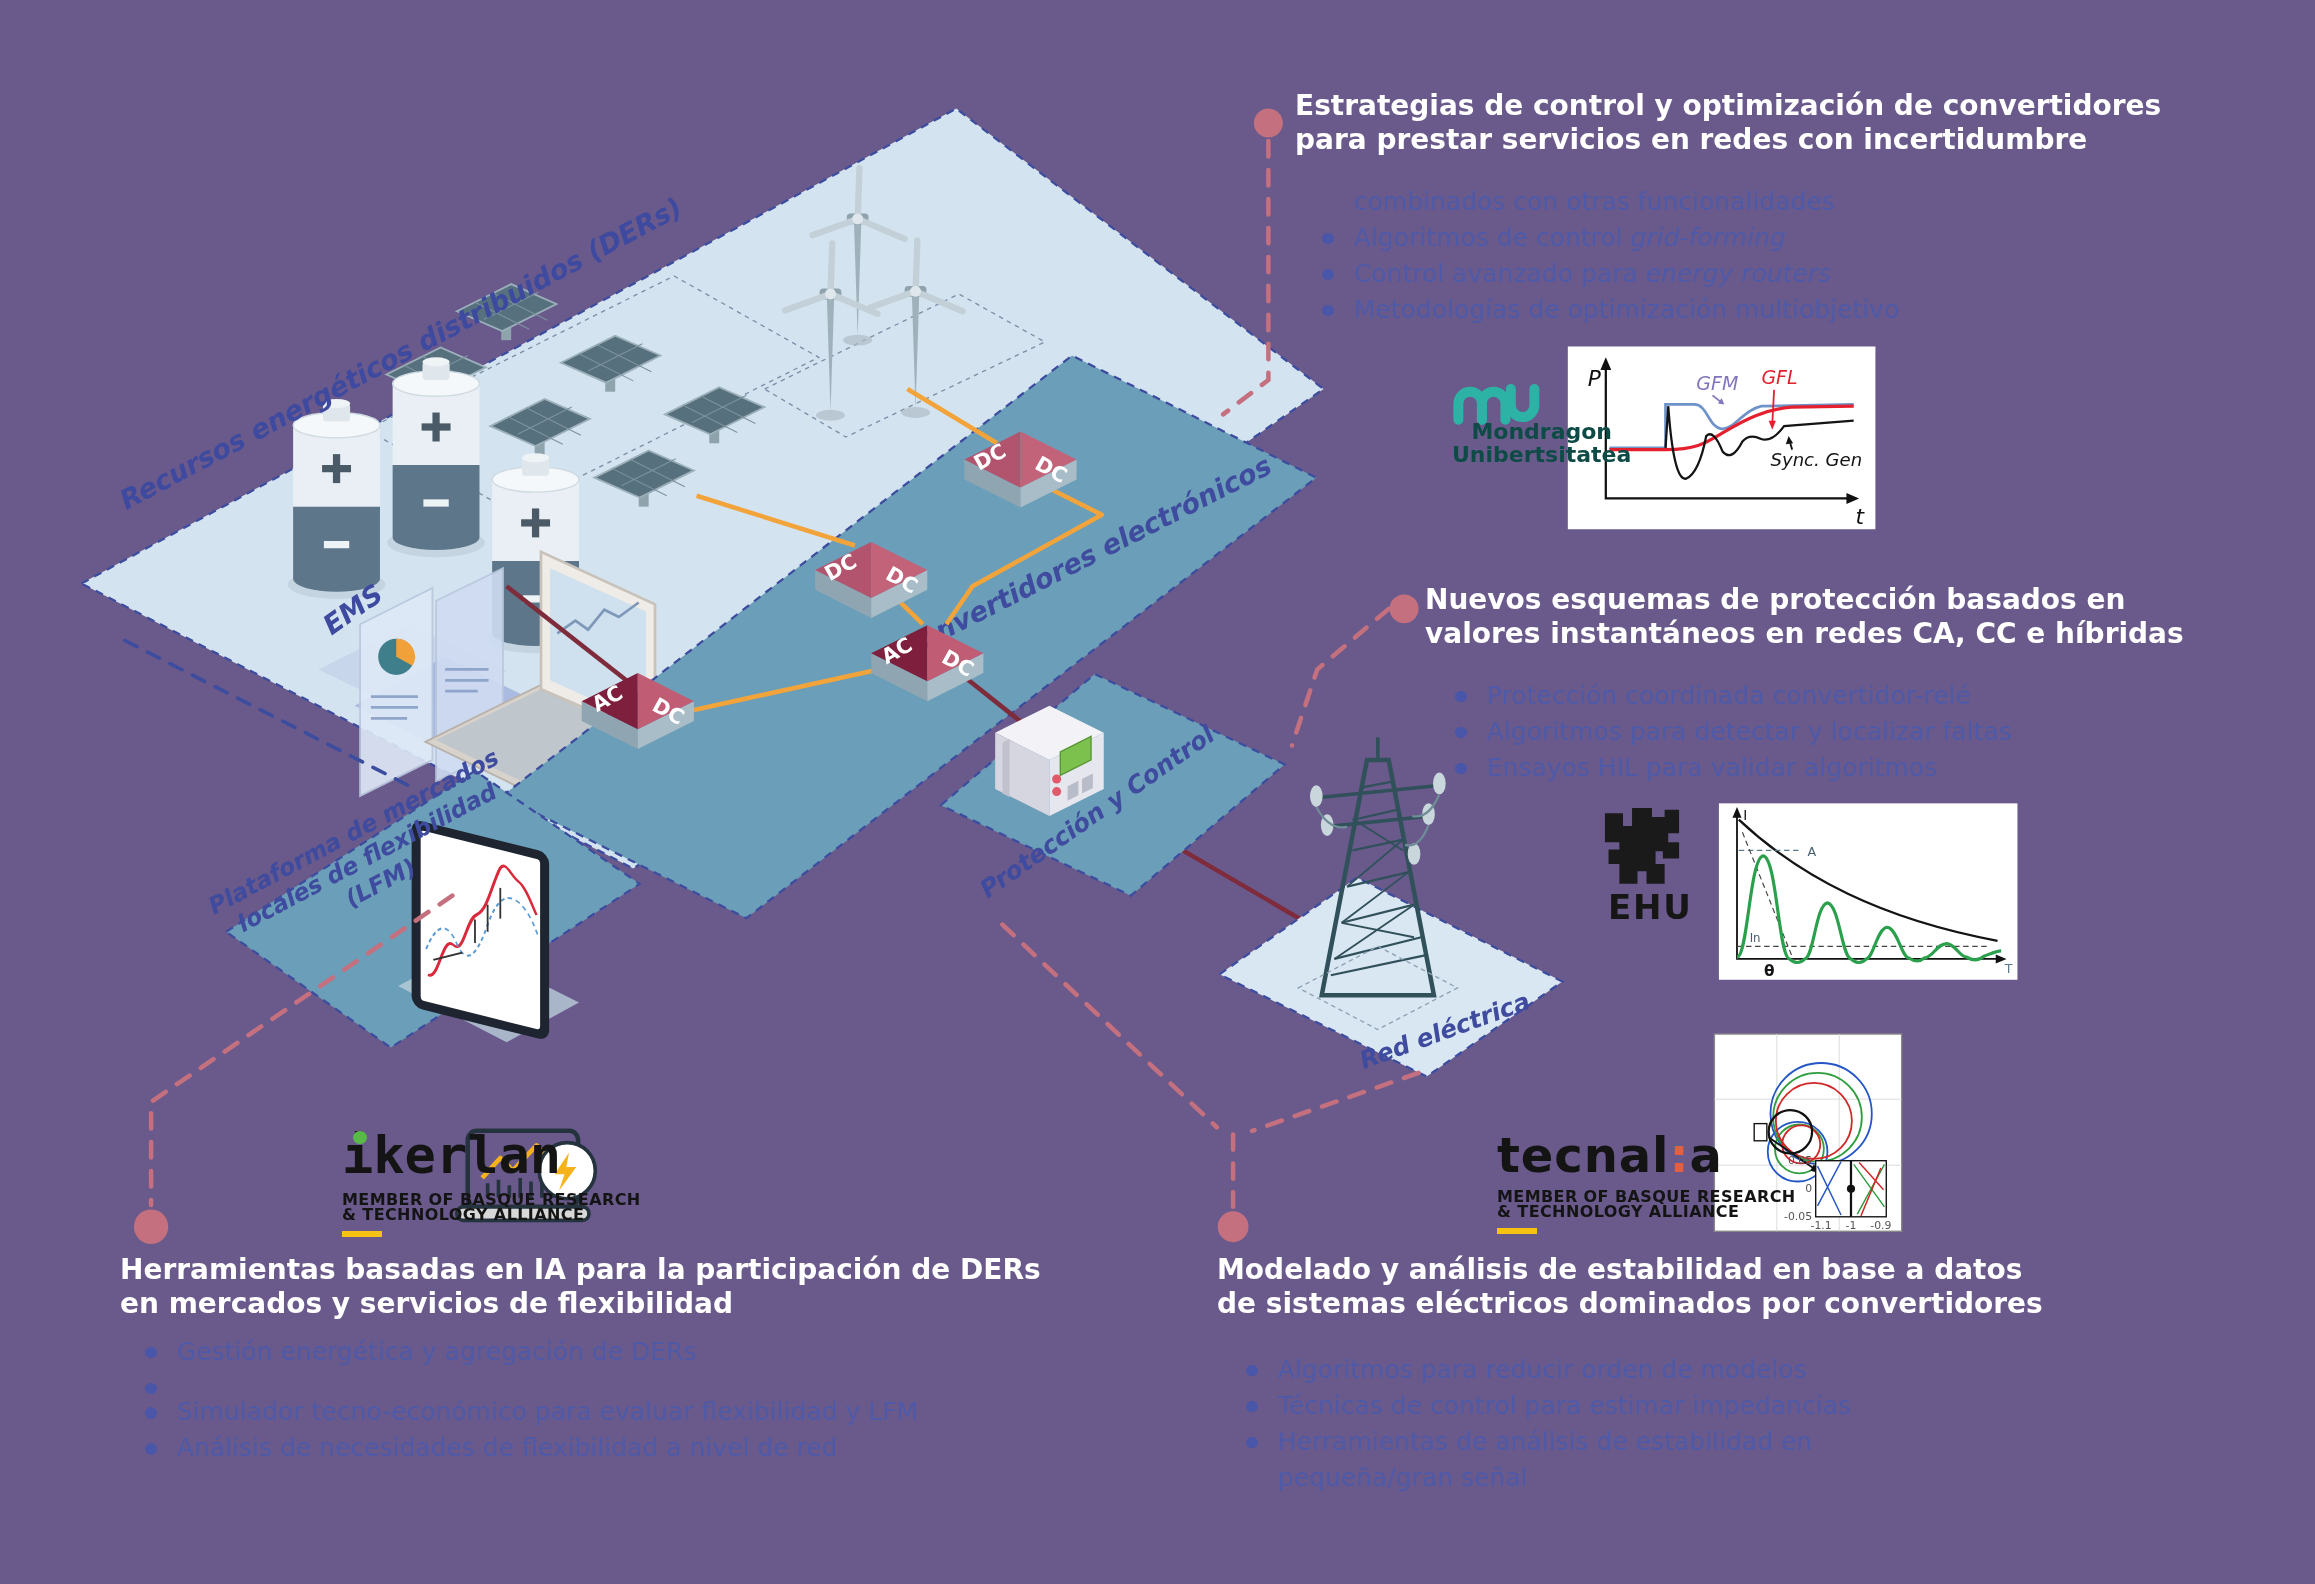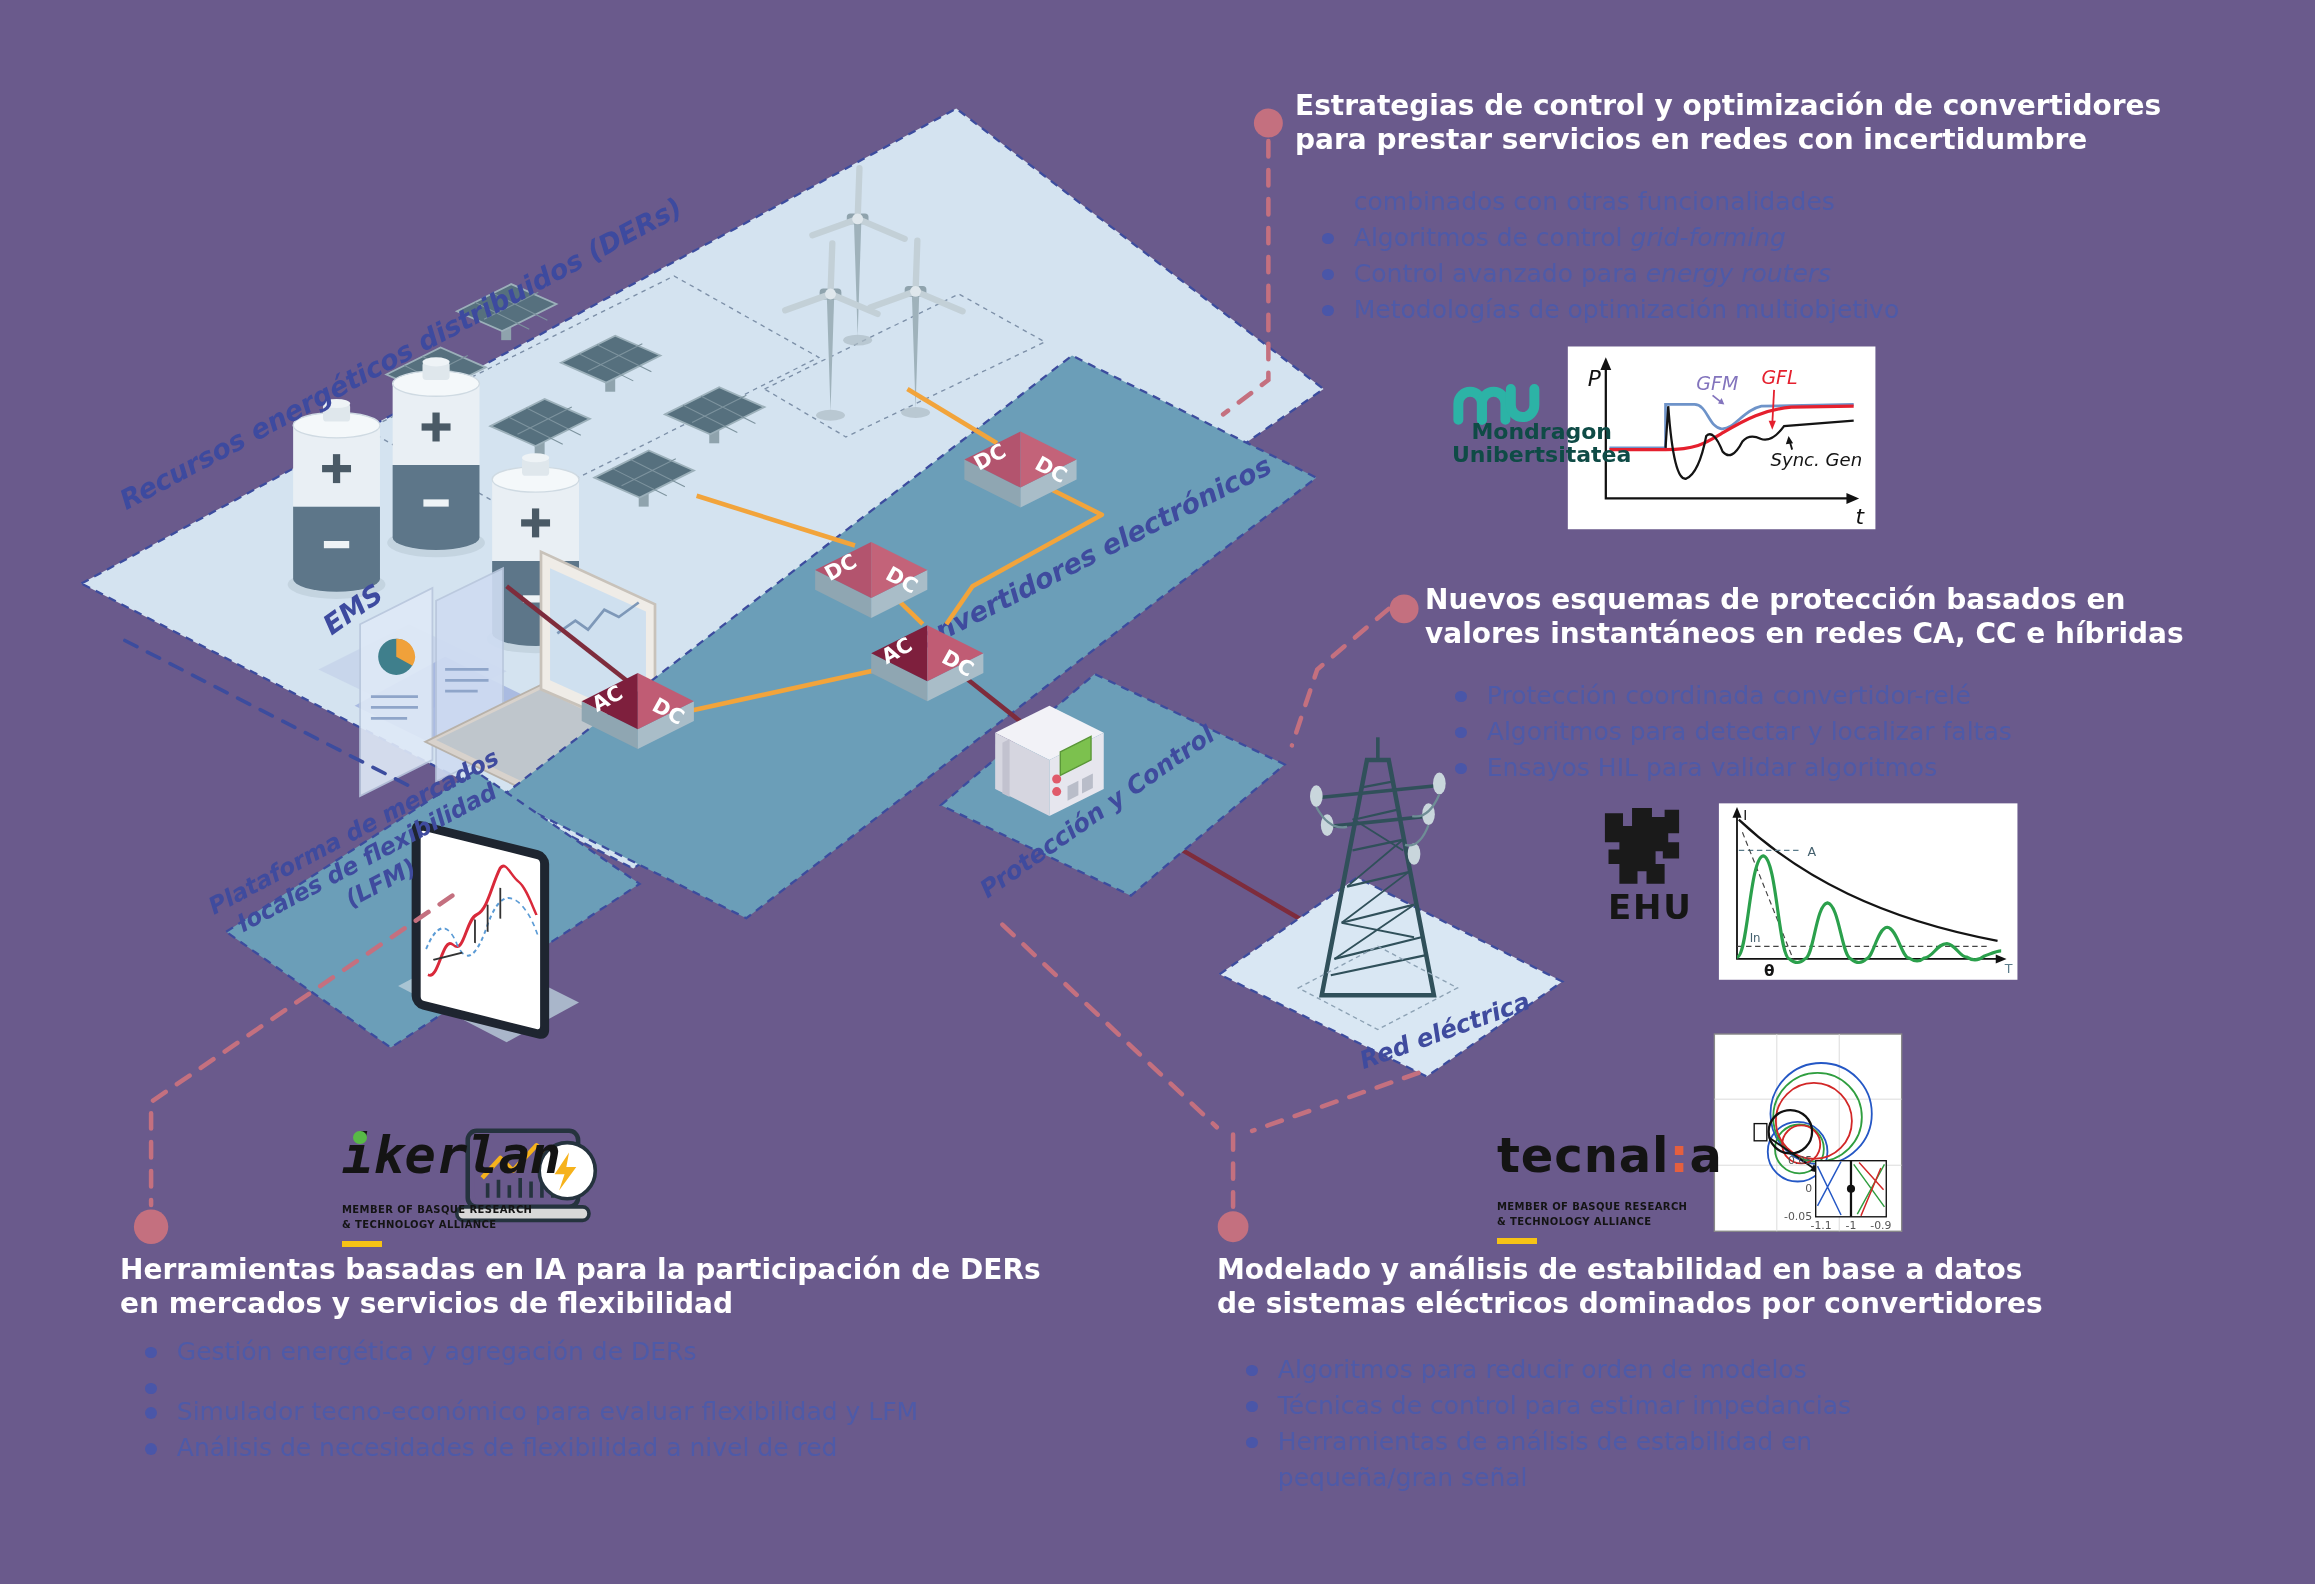--- a/index.html
+++ b/index.html
@@ -12,24 +12,24 @@
   .brow{display:flex;align-items:flex-start;font-size:25px;line-height:36px;color:#4e5aa8;}
   .brow .btext em{font-style:italic;}
   .bdot{flex:0 0 11.8px;width:11.8px;height:11.8px;border-radius:50%;background:#4a56a8;margin-top:12.7px;}
   .brow.cont .bdot{visibility:hidden;}
   .bsp{flex:0 0 20px;}
   
   .logo{position:absolute;}
   .mond-text{font-size:22px;line-height:23.5px;font-weight:bold;color:#0f4b46;margin-top:1.8px;text-align:center;}
   .ehu-text{font-size:34px;font-weight:bold;color:#161616;letter-spacing:1.8px;margin-top:1.8px;}
   .word-black{font-weight:bold;color:#141414;}
-  .ikerlan-word{font-family:"DejaVu Sans Mono","DejaVu Sans",monospace;font-size:52px;line-height:52px;position:relative;font-style:italic;}
+  .ikerlan-word{font-family:"DejaVu Sans Mono","DejaVu Sans",monospace;font-size:52px;line-height:52px;position:relative;}
   .tecnalia-word{font-size:48px;line-height:45px;letter-spacing:0.9px;}
   .tecnalia-word .ocolon{color:#e45f3f;font-weight:bold;}
-  .tagline{font-size:10px;line-height:15.4px;font-weight:bold;color:#141414;margin-top:21px;letter-spacing:0.4px;}
+  .tagline{font-size:16px;line-height:15.4px;font-weight:bold;color:#141414;margin-top:11px;letter-spacing:0.4px;}
   .ybar{width:40px;height:6.3px;background:#f6c315;margin-top:8.1px;}
   .greendot{position:absolute;left:11px;top:1.8px;width:13.6px;height:13.6px;border-radius:50%;background:#58b947;}
 </style>
 </head>
 <body>
 
 <div id="stage">
 
 <svg id="scene" width="2316" height="1585" viewBox="0 0 2560 1752">
 

